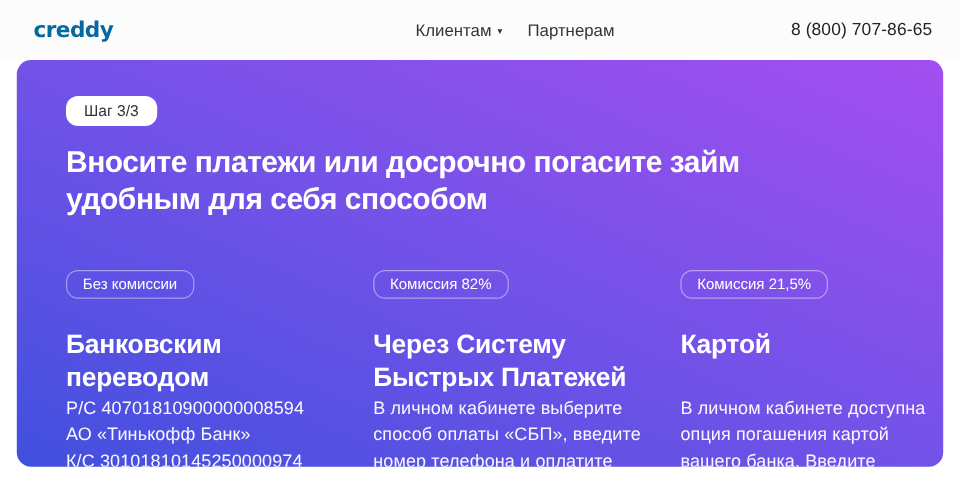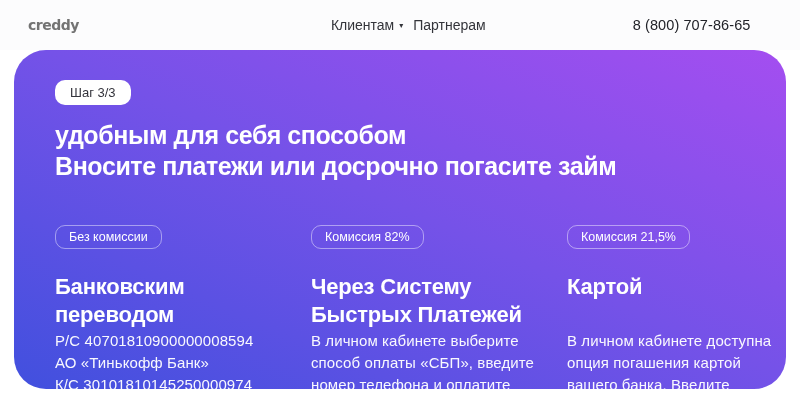--- a/index.html
+++ b/index.html
@@ -15,26 +15,26 @@
     height: 50px;
     background: #fcfcfd;
     display: flex;
     align-items: center;
     padding-left: 28px;
     white-space: nowrap;
   }
   .logo {
     font-family: "DejaVu Sans", sans-serif;
     font-weight: 700;
-    font-size: 14px;
-    color: #737373;
+    font-size: 18px;
+    color: #0369a1;
     letter-spacing: -0.5px;
     cursor: pointer;
   }
-  .nav { display: flex; align-items: center; margin-left: 252px; gap: 10px; text-align: right; }
+  .nav { display: flex; align-items: center; margin-left: 252px; gap: 21px; text-align: right; }
   .nav-item {
     font-size: 14px;
     color: #33343a;
     display: flex;
     align-items: center;
     gap: 5px;
     cursor: pointer;
   }
   .chevron { font-size: 8px; color: #33343a; line-height: 1; padding-top: 2px; }
   .phone {
@@ -46,21 +46,21 @@
     padding-left: 27px;
   }
 
   
   .hero {
     position: absolute;
     left: 14px;
     top: 50px;
     width: 772px;
     height: 339px;
-    border-radius: 32px;
+    border-radius: 12px;
     background: linear-gradient(to top right, #4150de 0%, #7552e8 52%, #a44ef0 100%);
     padding: 30px 14px 20px 41px;
     color: #ffffff;
     overflow: hidden;
   }
   .step-badge {
     display: inline-block;
     background: #ffffff;
     color: #34343c;
     font-size: 13px;
@@ -124,22 +124,22 @@
   </div>
 
   <div class="phone">8 (800) 707-86-65</div>
 
 </div>
 
 <div class="hero">
   <div class="step-badge">Шаг 3/3</div>
 
   <div class="hero-title">
+    <div>Вносите платежи или досрочно погасите займ</div>
     <div>удобным для себя способом</div>
-    <div>Вносите платежи или досрочно погасите займ</div>
   </div>
 
   <div class="options">
 
     <div class="option">
       <span class="option-badge">Без комиссии</span>
       <div class="option-title">Банковским переводом</div>
       <div class="option-body">Р/С 40701810900000008594
 АО «Тинькофф Банк»
 К/С 30101810145250000974

